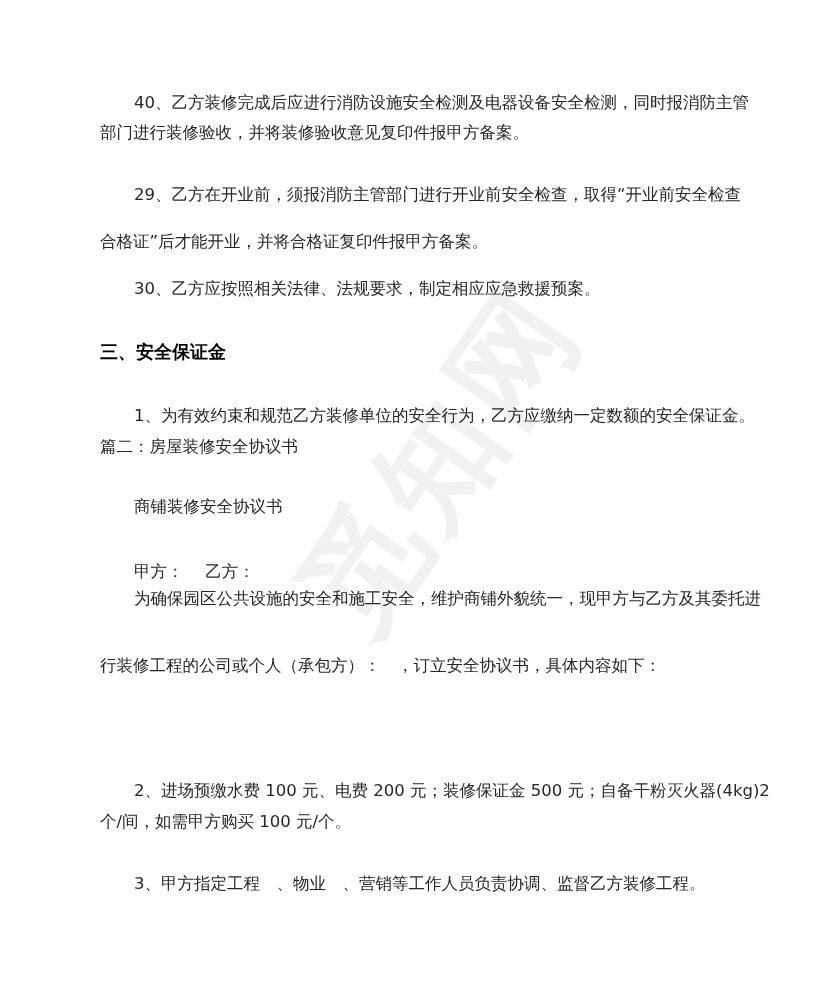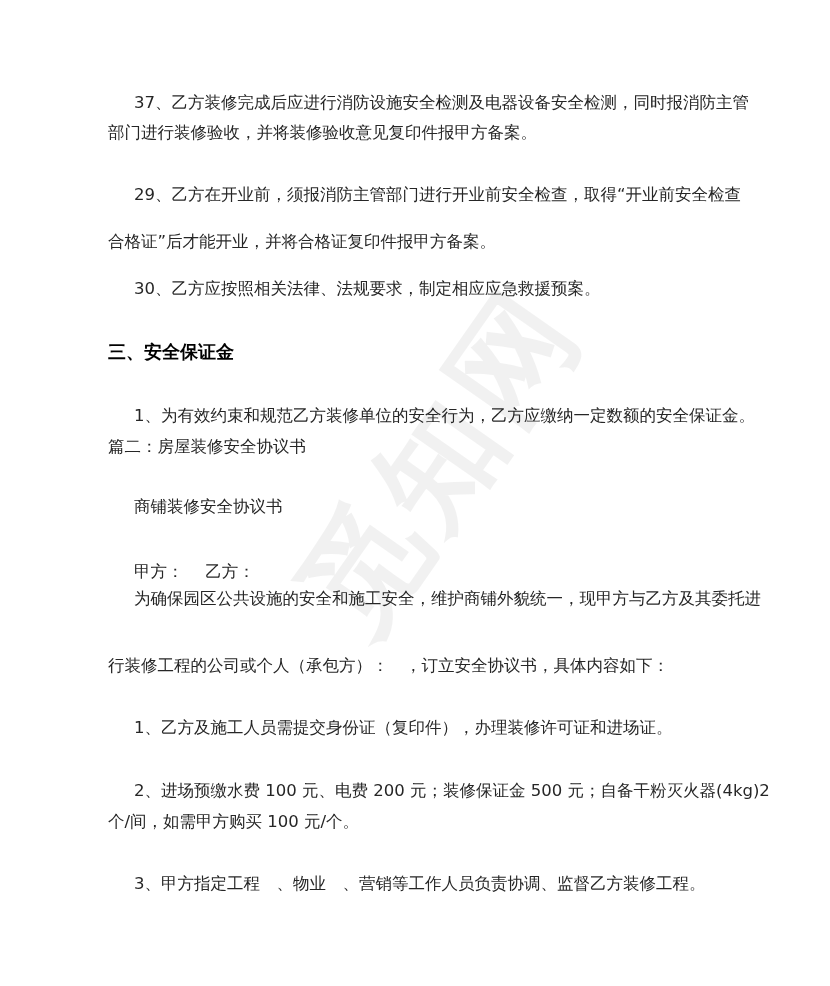--- a/index.html
+++ b/index.html
@@ -17,21 +17,21 @@
   }
   .page {
     position: absolute;
     left: 0; top: 0;
     width: 830px;
     height: 986px;
     background: #ffffff;
   }
   .line {
     position: absolute;
-    left: 108px;
+    left: 100px;
     font-size: 16.5px;
     line-height: 22px;
     white-space: nowrap;
     letter-spacing: 0px;
   }
   .indent { left: 134px; }
   .heading {
     font-weight: bold;
     font-size: 18px;
     color: #000000;
@@ -56,40 +56,39 @@
     font-family: "DejaVu Sans", sans-serif;
   }
 </style>
 </head>
 <body>
 
 <div class="page">
 
   <div class="watermark">觅知网</div>
 
-  <div class="line indent justify-indent" style="top:92px;">37、乙方装修完成后应进行消防设施安全检测及电器设备安全检测，同时报消防主管</div>
+  <div class="line indent justify-indent" style="top:92px;">40、乙方装修完成后应进行消防设施安全检测及电器设备安全检测，同时报消防主管</div>
   <div class="line" style="top:122px;">部门进行装修验收，并将装修验收意见复印件报甲方备案。</div>
 
   <div class="line indent justify-indent" style="top:184px;">29、乙方在开业前，须报消防主管部门进行开业前安全检查，取得“开业前安全检查</div>
   <div class="line" style="top:215px;margin-top:16px;">合格证”后才能开业，并将合格证复印件报甲方备案。</div>
 
   <div class="line indent" style="top:278px;">30、乙方应按照相关法律、法规要求，制定相应应急救援预案。</div>
 
   <div class="line heading" style="top:341px;">三、安全保证金</div>
 
   <div class="line indent" style="top:405px;">1、为有效约束和规范乙方装修单位的安全行为，乙方应缴纳一定数额的安全保证金。</div>
   <div class="line" style="top:436px;">篇二：房屋装修安全协议书</div>
 
   <div class="line indent" style="top:496px;">商铺装修安全协议书</div>
 
   <div class="line indent" style="top:561px; white-space:pre;text-align:right;">甲方：　 乙方：</div>
 
   <div class="line indent justify-indent" style="top:588px;">为确保园区公共设施的安全和施工安全，维护商铺外貌统一，现甲方与乙方及其委托进</div>
   <div class="line" style="top:655px;">行装修工程的公司或个人（承包方）：　，订立安全协议书，具体内容如下：</div>
 
-  <div class="line indent" style="top:717px;">1、乙方及施工人员需提交身份证（复印件），办理装修许可证和进场证。</div>
 
   <div class="line indent justify-indent" style="top:780px;">2、进场预缴水费 100 元、电费 200 元；装修保证金 500 元；自备干粉灭火器(4kg)2</div>
   <div class="line" style="top:811px;">个/间，如需甲方购买 100 元/个。</div>
 
   <div class="line indent" style="top:873px;">3、甲方指定工程　、物业　、营销等工作人员负责协调、监督乙方装修工程。</div>
 
 </div>
 
 </body></html>

